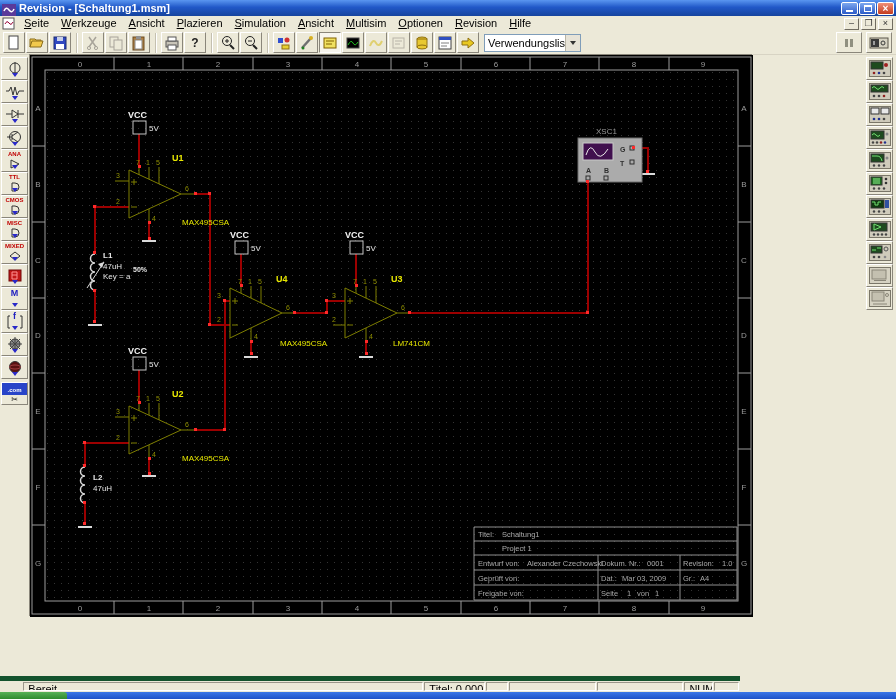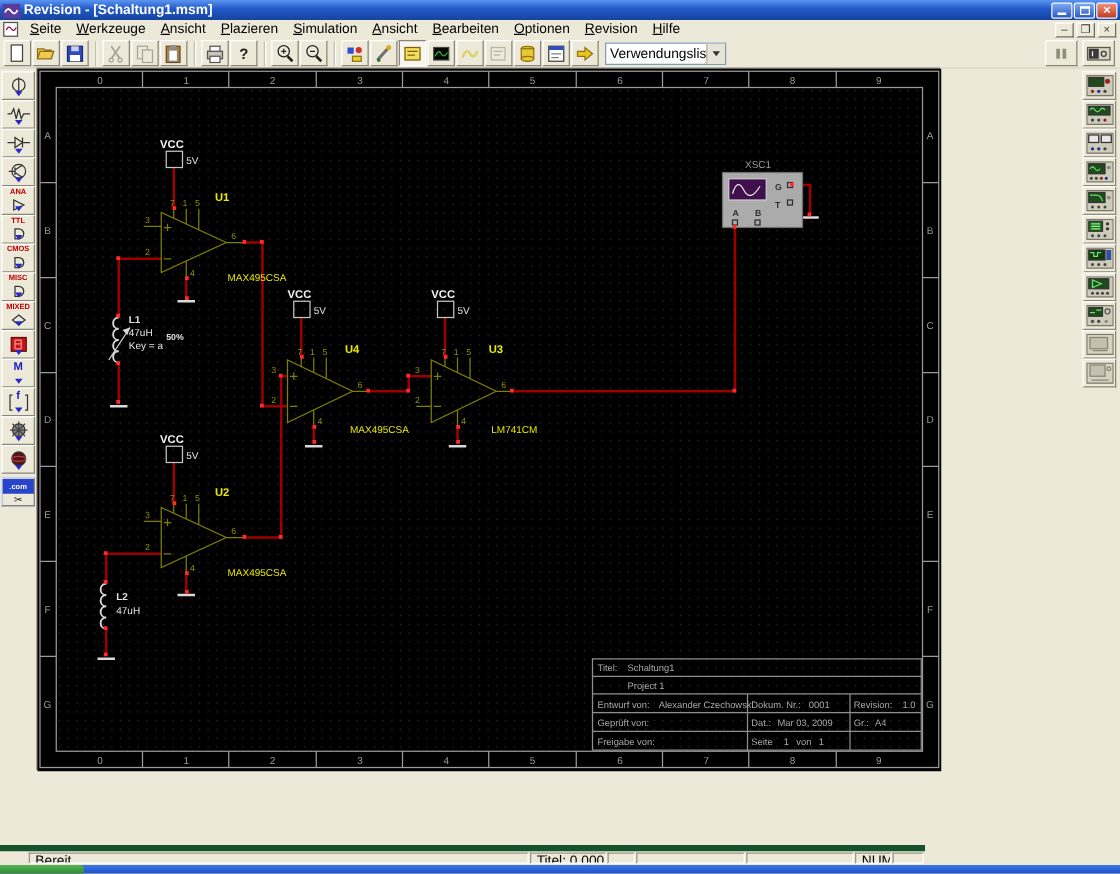--- a/index.html
+++ b/index.html
@@ -104,21 +104,21 @@
   <span class="mdiicon"><svg width="14" height="13">
         <rect x="1" y="1" width="11" height="11" fill="#fff" stroke="#555"></rect>
         <path d="M3,7 Q5,3 7,6 T11,5" stroke="#903" fill="none"></path>
       </svg></span>
   <span class="mi">Seite</span>
   <span class="mi">Werkzeuge</span>
   <span class="mi">Ansicht</span>
   <span class="mi">Plazieren</span>
   <span class="mi">Simulation</span>
   <span class="mi">Ansicht</span>
-  <span class="mi">Bearbeiten</span>
+  <span class="mi">Multisim</span>
   <span class="mi">Optionen</span>
   <span class="mi">Revision</span>
   <span class="mi">Hilfe</span>
   <span class="mdibtns">
     <span class="mdib">–</span>
     <span class="mdib">❐</span>
     <span class="mdib">×</span>
   </span>
 </div>
 

